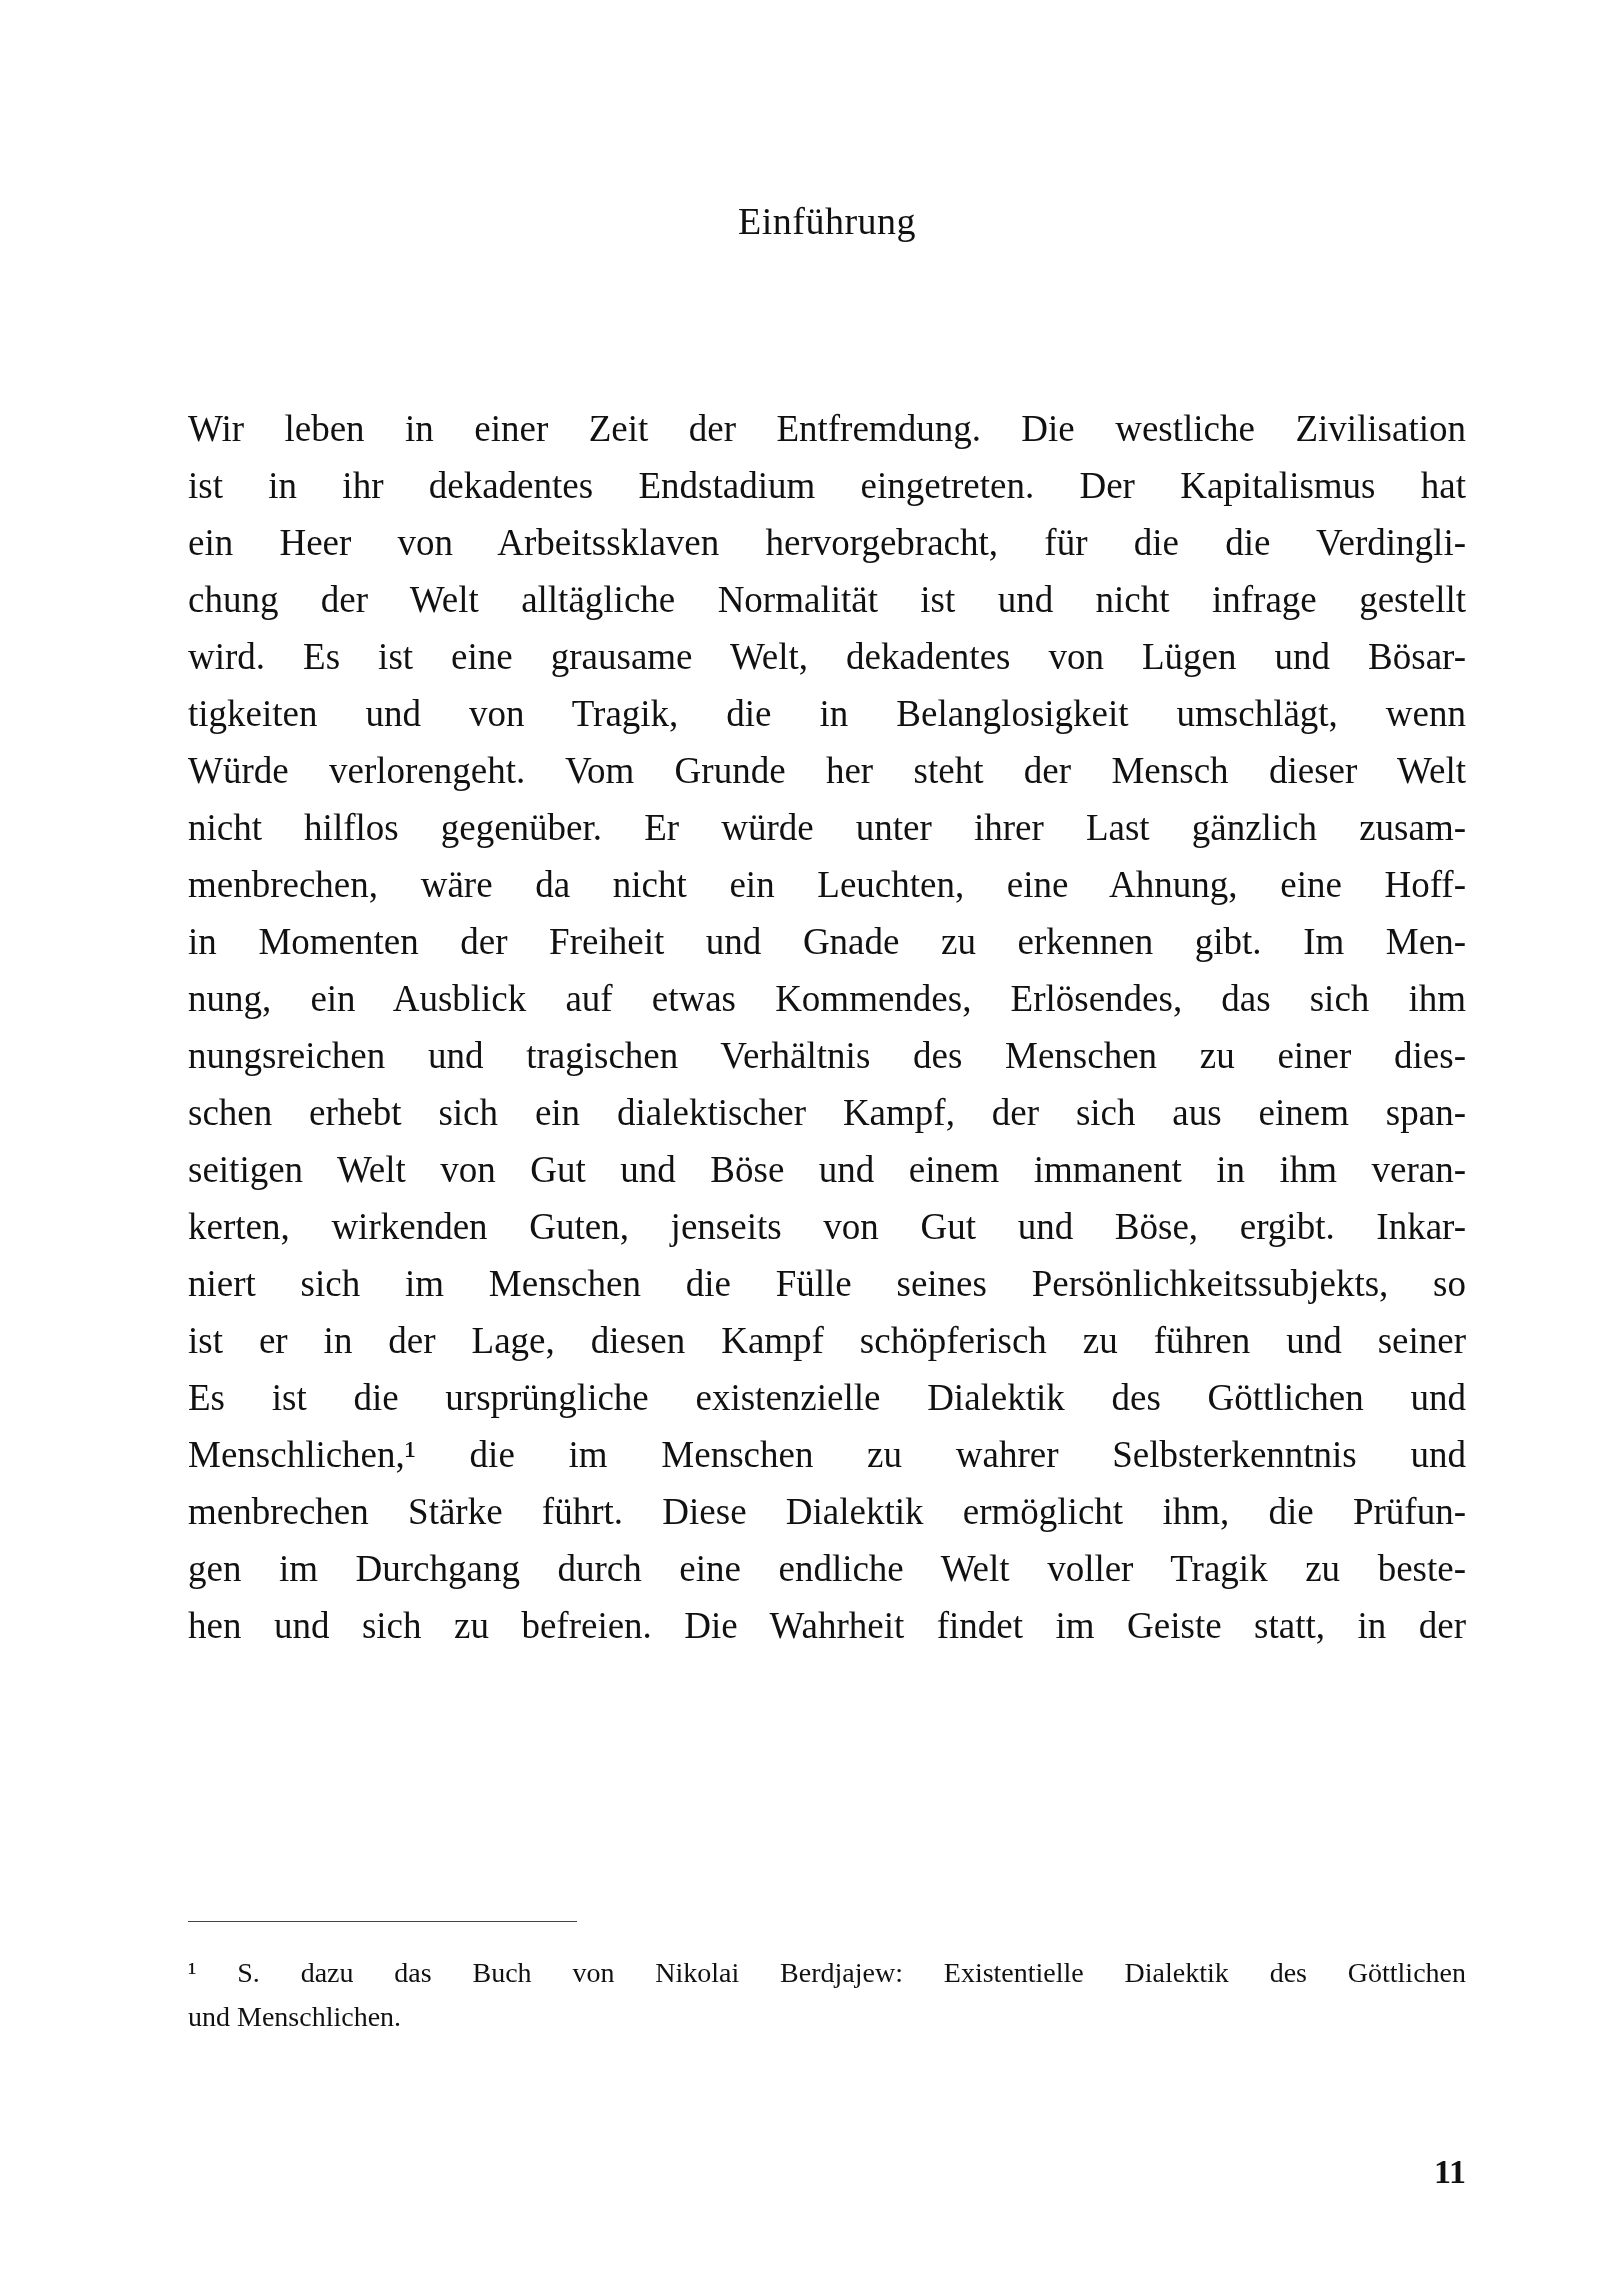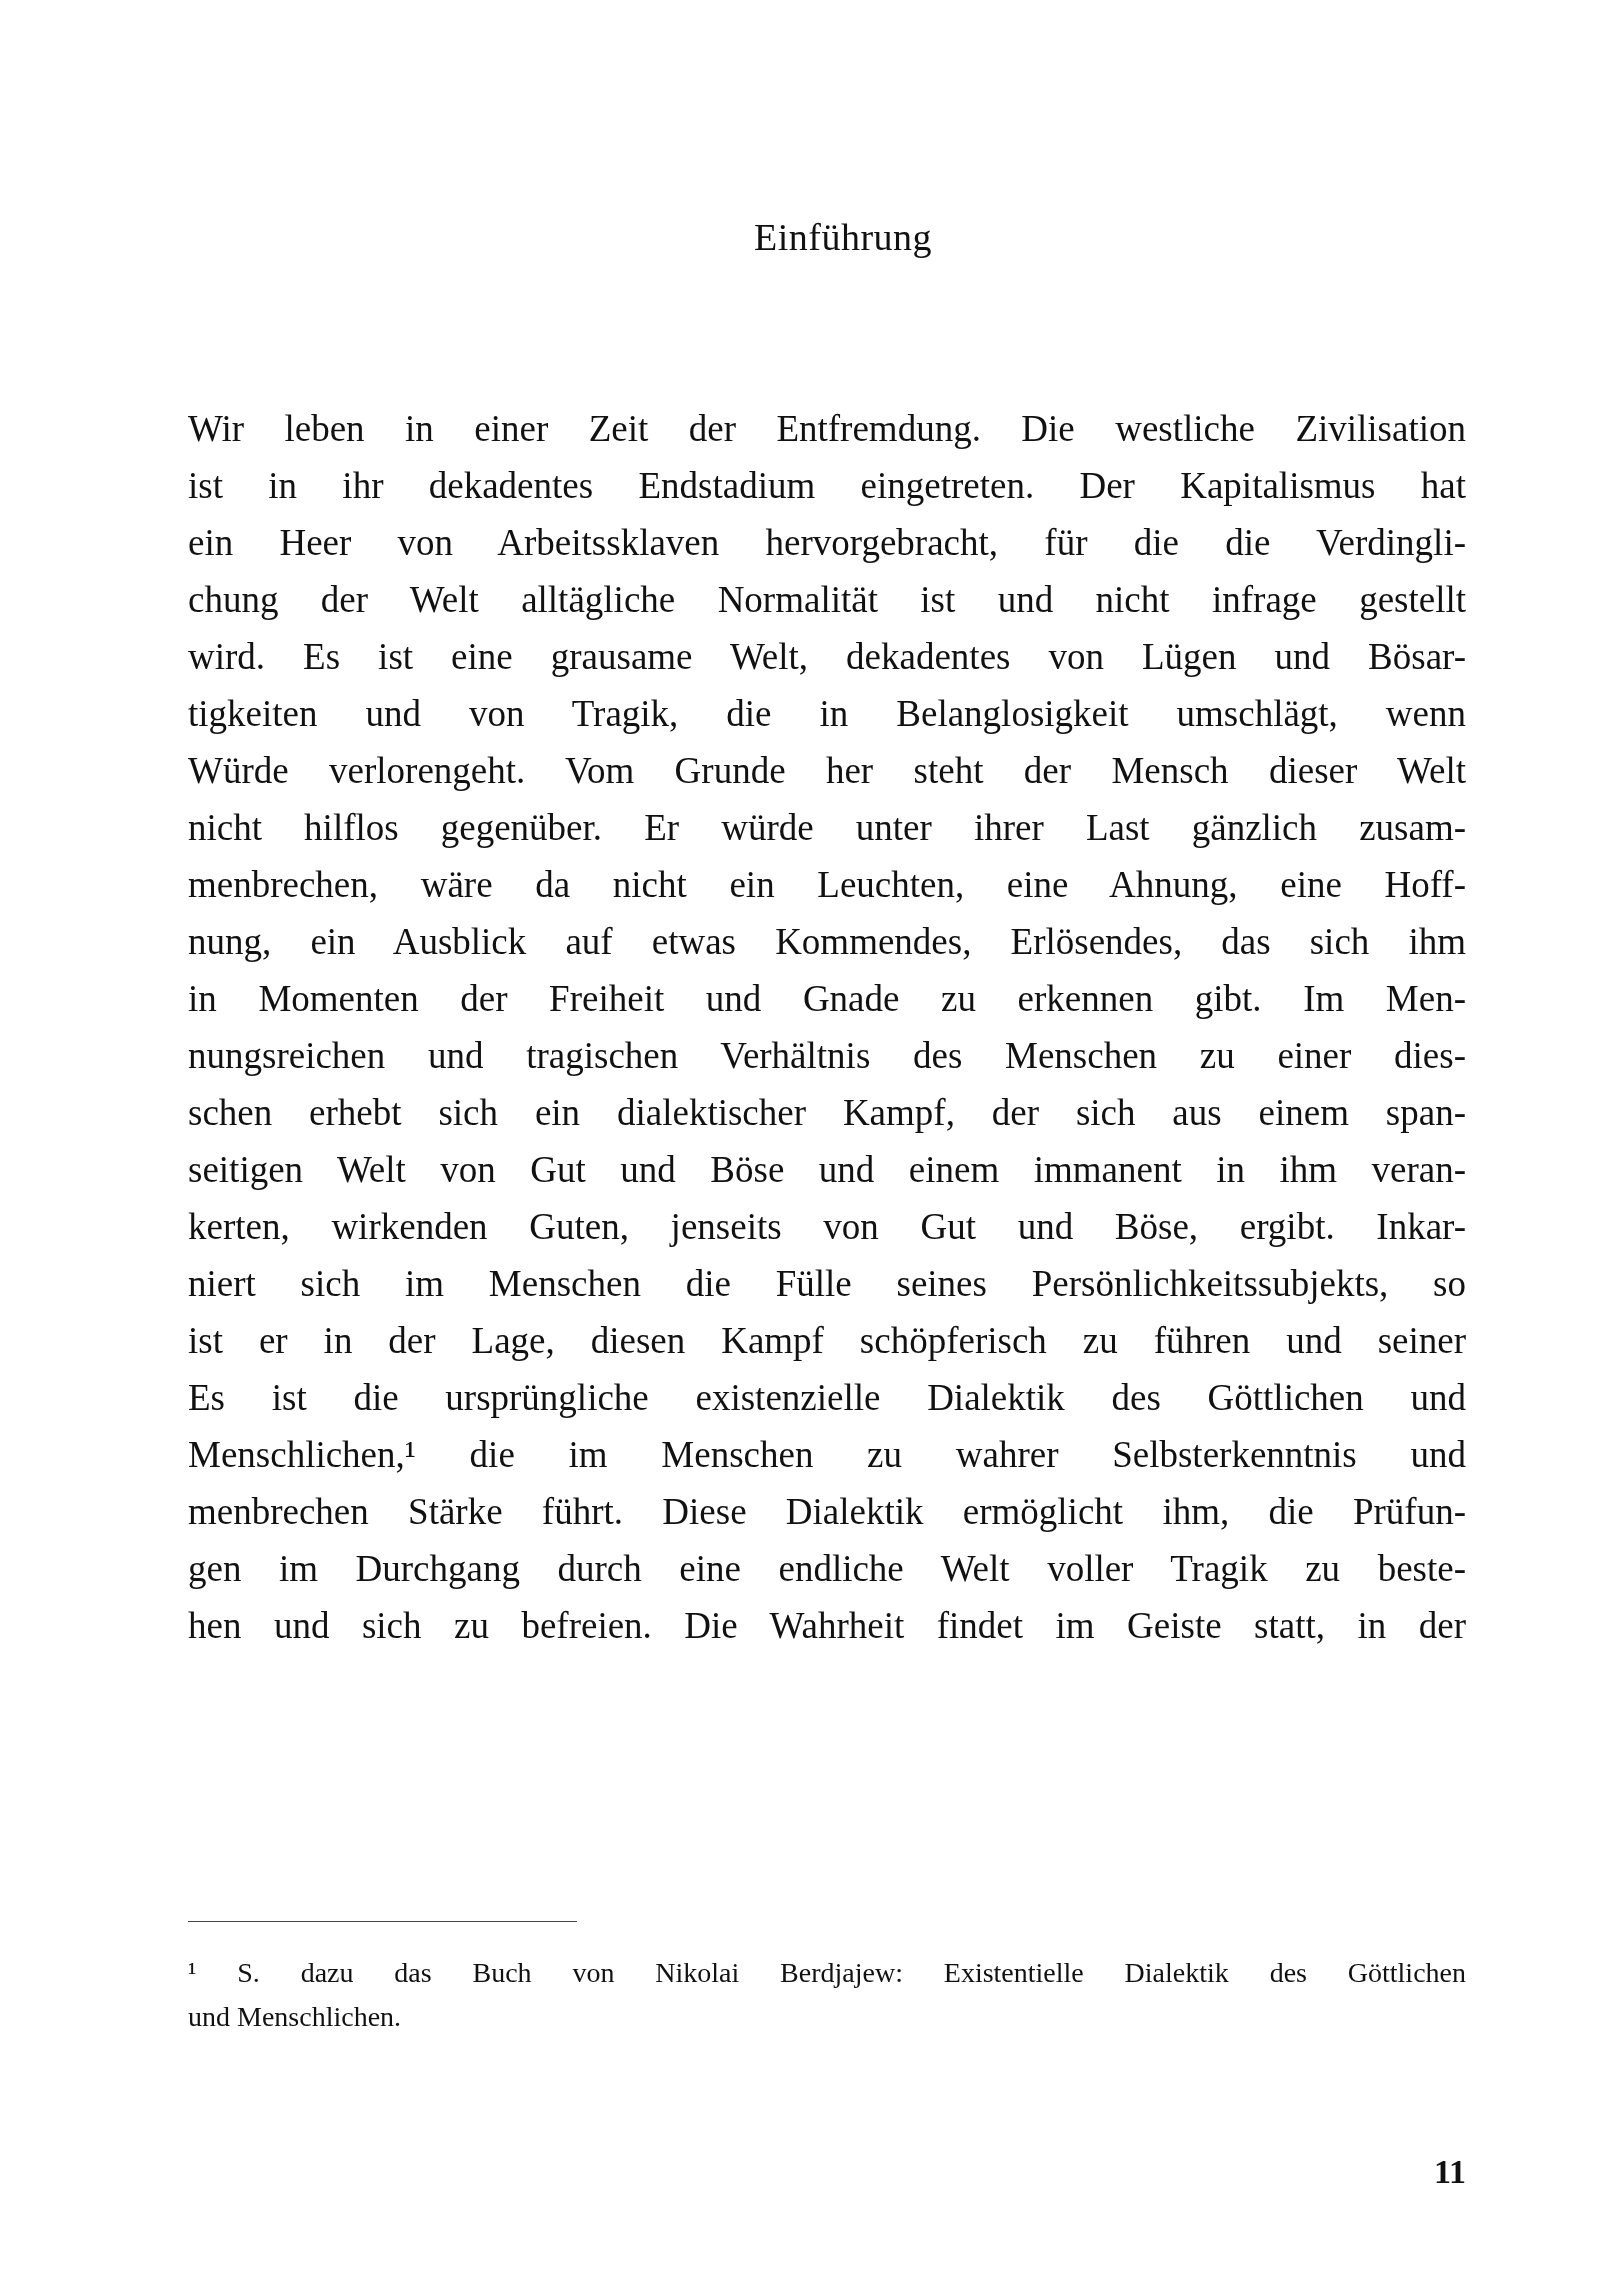--- a/index.html
+++ b/index.html
@@ -14,21 +14,21 @@
     background: #ffffff;
     color: #111111;
     font-family: "Liberation Serif", serif;
     overflow: hidden;
   }
   .chapter-title {
     position: absolute;
     top: 199px;
     left: 188px;
     width: 1278px;
-    margin: 16px;
+    margin: 0;
     font-size: 38px;
     font-weight: normal;
     text-align: center;
     letter-spacing: 0.5px;
   }
   .body-text {
     position: absolute;
     top: 400px;
     left: 188px;
     width: 1278px;
@@ -79,22 +79,22 @@
   <div class="body-text" id="body-lines">
       <div class="tline">Wir leben in einer Zeit der Entfremdung. Die westliche Zivilisation</div>
       <div class="tline">ist in ihr dekadentes Endstadium eingetreten. Der Kapitalismus hat</div>
       <div class="tline">ein Heer von Arbeitssklaven hervorgebracht, für die die Verdingli-</div>
       <div class="tline">chung der Welt alltägliche Normalität ist und nicht infrage gestellt</div>
       <div class="tline">wird. Es ist eine grausame Welt, dekadentes von Lügen und Bösar-</div>
       <div class="tline">tigkeiten und von Tragik, die in Belanglosigkeit umschlägt, wenn</div>
       <div class="tline">Würde verlorengeht. Vom Grunde her steht der Mensch dieser Welt</div>
       <div class="tline">nicht hilflos gegenüber. Er würde unter ihrer Last gänzlich zusam-</div>
       <div class="tline">menbrechen, wäre da nicht ein Leuchten, eine Ahnung, eine Hoff-</div>
+      <div class="tline">in Momenten der Freiheit und Gnade zu erkennen gibt. Im Men-</div>
       <div class="tline">nung, ein Ausblick auf etwas Kommendes, Erlösendes, das sich ihm</div>
-      <div class="tline">in Momenten der Freiheit und Gnade zu erkennen gibt. Im Men-</div>
       <div class="tline">nungsreichen und tragischen Verhältnis des Menschen zu einer dies-</div>
       <div class="tline">schen erhebt sich ein dialektischer Kampf, der sich aus einem span-</div>
       <div class="tline">seitigen Welt von Gut und Böse und einem immanent in ihm veran-</div>
       <div class="tline">kerten, wirkenden Guten, jenseits von Gut und Böse, ergibt. Inkar-</div>
       <div class="tline">niert sich im Menschen die Fülle seines Persönlichkeitssubjekts, so</div>
       <div class="tline">ist er in der Lage, diesen Kampf schöpferisch zu führen und seiner</div>
       <div class="tline">Es ist die ursprüngliche existenzielle Dialektik des Göttlichen und</div>
       <div class="tline">Menschlichen,¹ die im Menschen zu wahrer Selbsterkenntnis und</div>
       <div class="tline">menbrechen Stärke führt. Diese Dialektik ermöglicht ihm, die Prüfun-</div>
       <div class="tline">gen im Durchgang durch eine endliche Welt voller Tragik zu beste-</div>

